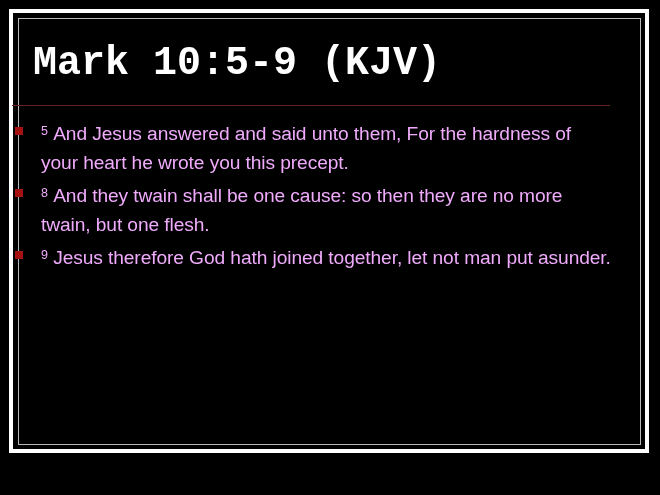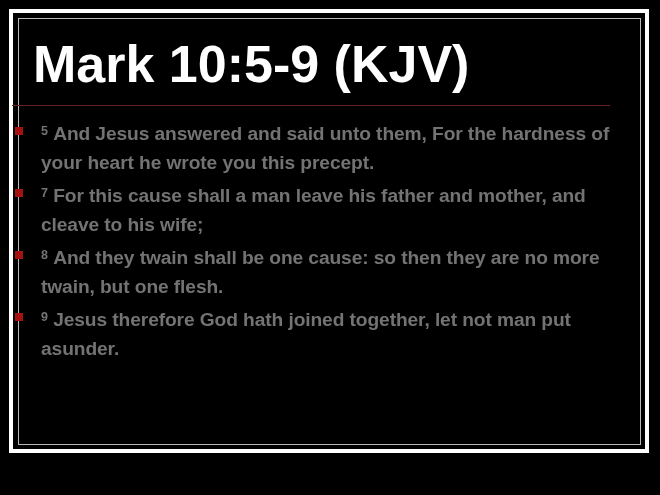--- a/index.html
+++ b/index.html
@@ -43,23 +43,23 @@
     top: 19px;
     width: 621px;
     height: 425px;
     background: #000000;
     box-sizing: border-box;
   }
   #title {
     position: absolute;
     left: 33px;
     top: 41px;
-    font-family: Liberation Sans, sans-serif;
+    font-family: Liberation Mono, monospace;
     font-weight: bold;
-    font-size: 52px;
+    font-size: 40px;
     line-height: 46px;
     color: #ffffff;
     letter-spacing: 0px;
     white-space: nowrap;
   }
   #title-rule {
     position: absolute;
     left: 12px;
     top: 105px;
     width: 598px;
@@ -69,25 +69,24 @@
   #verses {
     position: absolute;
     left: 12px;
     top: 117px;
     width: 600px;
   }
   .verse {
     position: relative;
     padding-left: 29px;
     margin-bottom: 2px;
-    color: #737373;
+    color: #f0abfc;
     font-size: 19.2px;
     line-height: 28.5px;
     letter-spacing: -0.15px;
-    font-weight: bold;
   }
   .bullet {
     position: absolute;
     left: 3px;
     top: 10px;
     width: 8px;
     height: 8px;
     background: #a41111;
   }
   .vnum {
@@ -114,25 +113,20 @@
 
   <div id="verses">
 
     <div class="verse">
       <span class="bullet"></span>
       <span class="vnum">5</span>
       <span class="vtext">And Jesus answered and said unto them, For the hardness of your heart he wrote you this precept.</span>
     </div>
 
 
-    <div class="verse">
-      <span class="bullet"></span>
-      <span class="vnum">7</span>
-      <span class="vtext">For this cause shall a man leave his father and mother, and cleave to his wife;</span>
-    </div>
 
     <div class="verse">
       <span class="bullet"></span>
       <span class="vnum">8</span>
       <span class="vtext">And they twain shall be one cause: so then they are no more twain, but one flesh.</span>
     </div>
 
     <div class="verse">
       <span class="bullet"></span>
       <span class="vnum">9</span>

